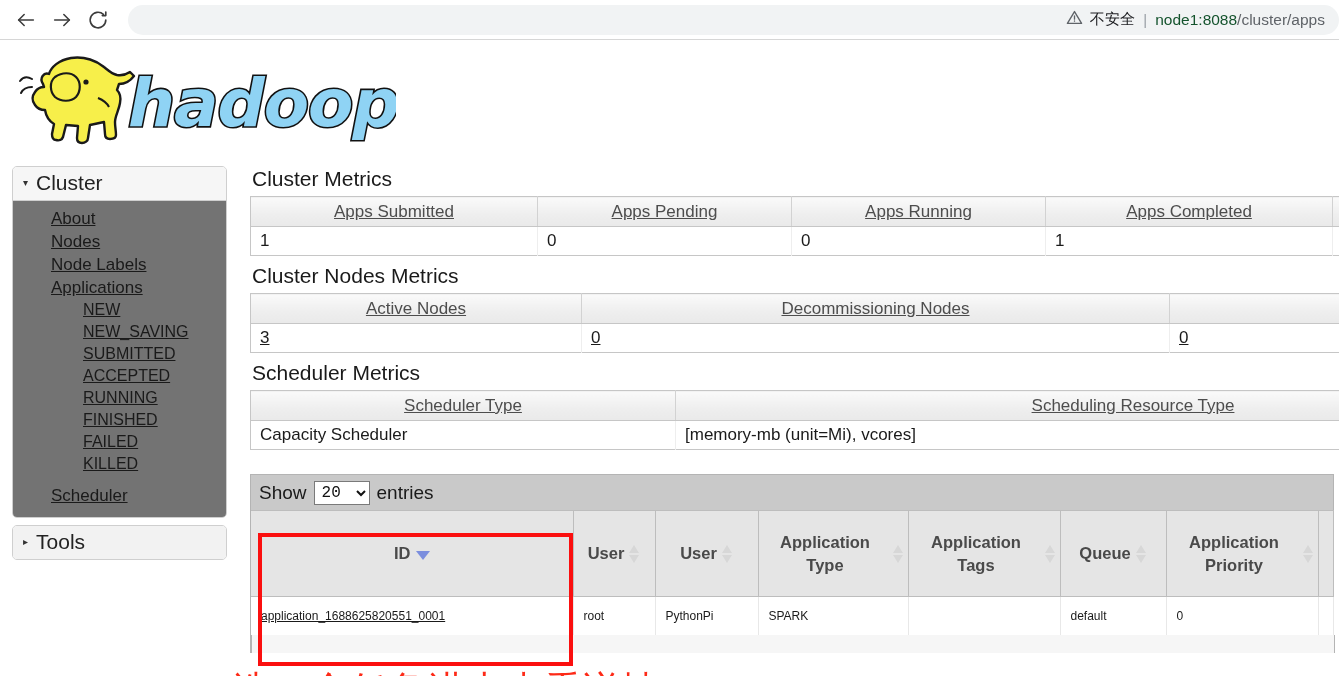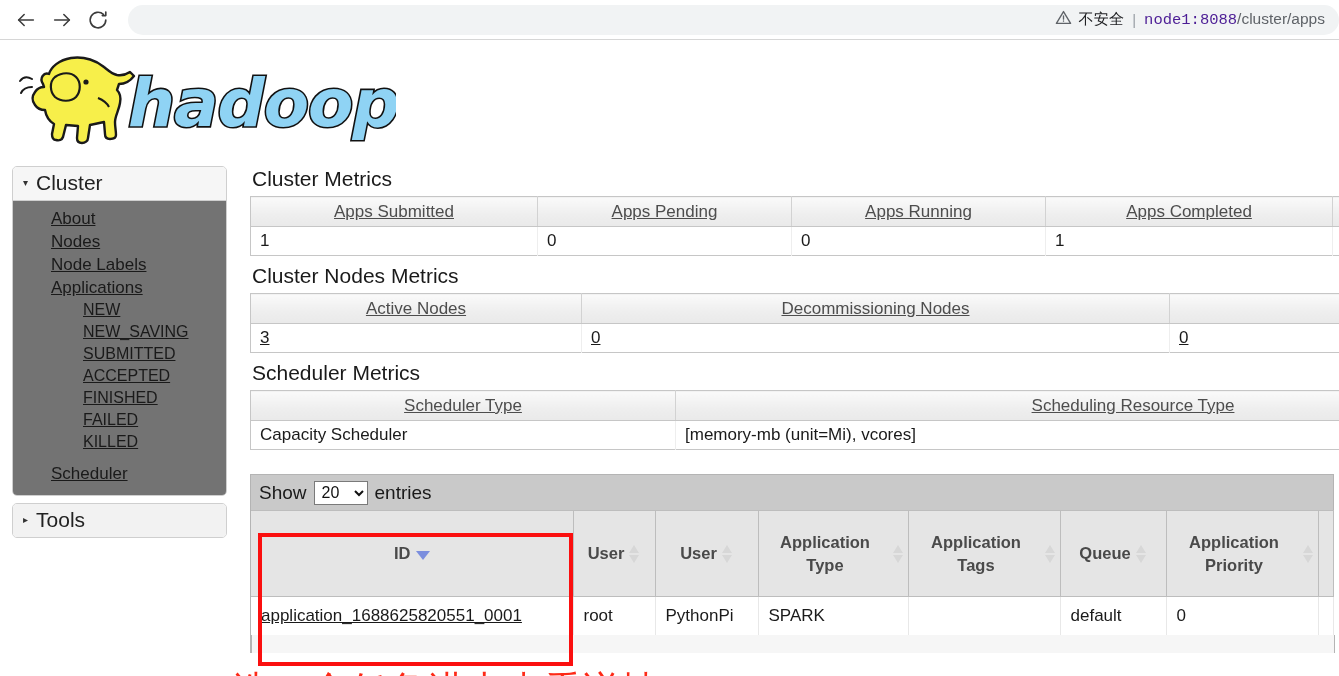--- a/index.html
+++ b/index.html
@@ -45,21 +45,21 @@
     color: #202124;
     letter-spacing: .2px;
   }
   .omni-sep {
     color: #9aa0a6; font-size: 15px; margin: 0 1px;
   }
   .url-text {
     font-size: 15.5px;
     color: #202124;
   }
-  .url-text .url-host { color: #4c1d95; font-family: Liberation Mono, monospace; }
+  .url-text .url-host { color: #14532d; }
   .url-text .url-path { color: #5f6368; }
 
   
   #page {
     position: absolute; left: 0; top: 41px;
     width: 1339px; height: 635px;
     background: #ffffff;
     overflow: hidden;
   }
 
@@ -172,21 +172,21 @@
   #apps-toolbar {
     background: #c9c9c9;
     height: 35px;
     display: flex; align-items: center;
     padding-left: 8px;
     font-size: 19px;
     color: #1a1a1a;
     gap: 7px;
   }
   #length-select {
-    font-family: Liberation Sans, sans-serif;
+    font-family: Liberation Mono, monospace;
     font-size: 16px;
     height: 24px;
     padding: 0 2px 0 3px;
     border: 1px solid #7a7a7a;
     background: #ffffff;
     color: #111;
   }
   table#apps-table {
     border-collapse: collapse;
     table-layout: fixed;
@@ -228,21 +228,21 @@
   .sort-desc {
     flex: 0 0 auto;
     width: 0; height: 0;
     border-left: 7px solid transparent;
     border-right: 7px solid transparent;
     border-top: 9px solid #7b8ede;
     margin-top: 4px;
   }
   table#apps-table td {
     border-right: 1px solid #e8e8e8;
-    font-size: 17px;
+    font-size: 12px;
     color: #1a1a1a;
     height: 38px;
     padding: 0 0 0 10px;
     background: #ffffff;
     white-space: nowrap;
     overflow: hidden;
   }
   td a.app-link {
     color: #1a1a1a;
     text-decoration: underline;
@@ -350,20 +350,21 @@
       <div class="nav-body">
         <a class="nav-link">About</a>
         <a class="nav-link">Nodes</a>
         <a class="nav-link">Node Labels</a>
         <a class="nav-link">Applications</a>
 
         <a class="nav-link sub">NEW</a>
         <a class="nav-link sub">NEW_SAVING</a>
         <a class="nav-link sub">SUBMITTED</a>
         <a class="nav-link sub">ACCEPTED</a>
+        <a class="nav-link sub">RUNNING</a>
         <a class="nav-link sub">FINISHED</a>
         <a class="nav-link sub">FAILED</a>
         <a class="nav-link sub">KILLED</a>
 
         <div class="nav-gap"></div>
         <a class="nav-link">Scheduler</a>
       </div>
     </div>
 
     <div class="nav-block">

